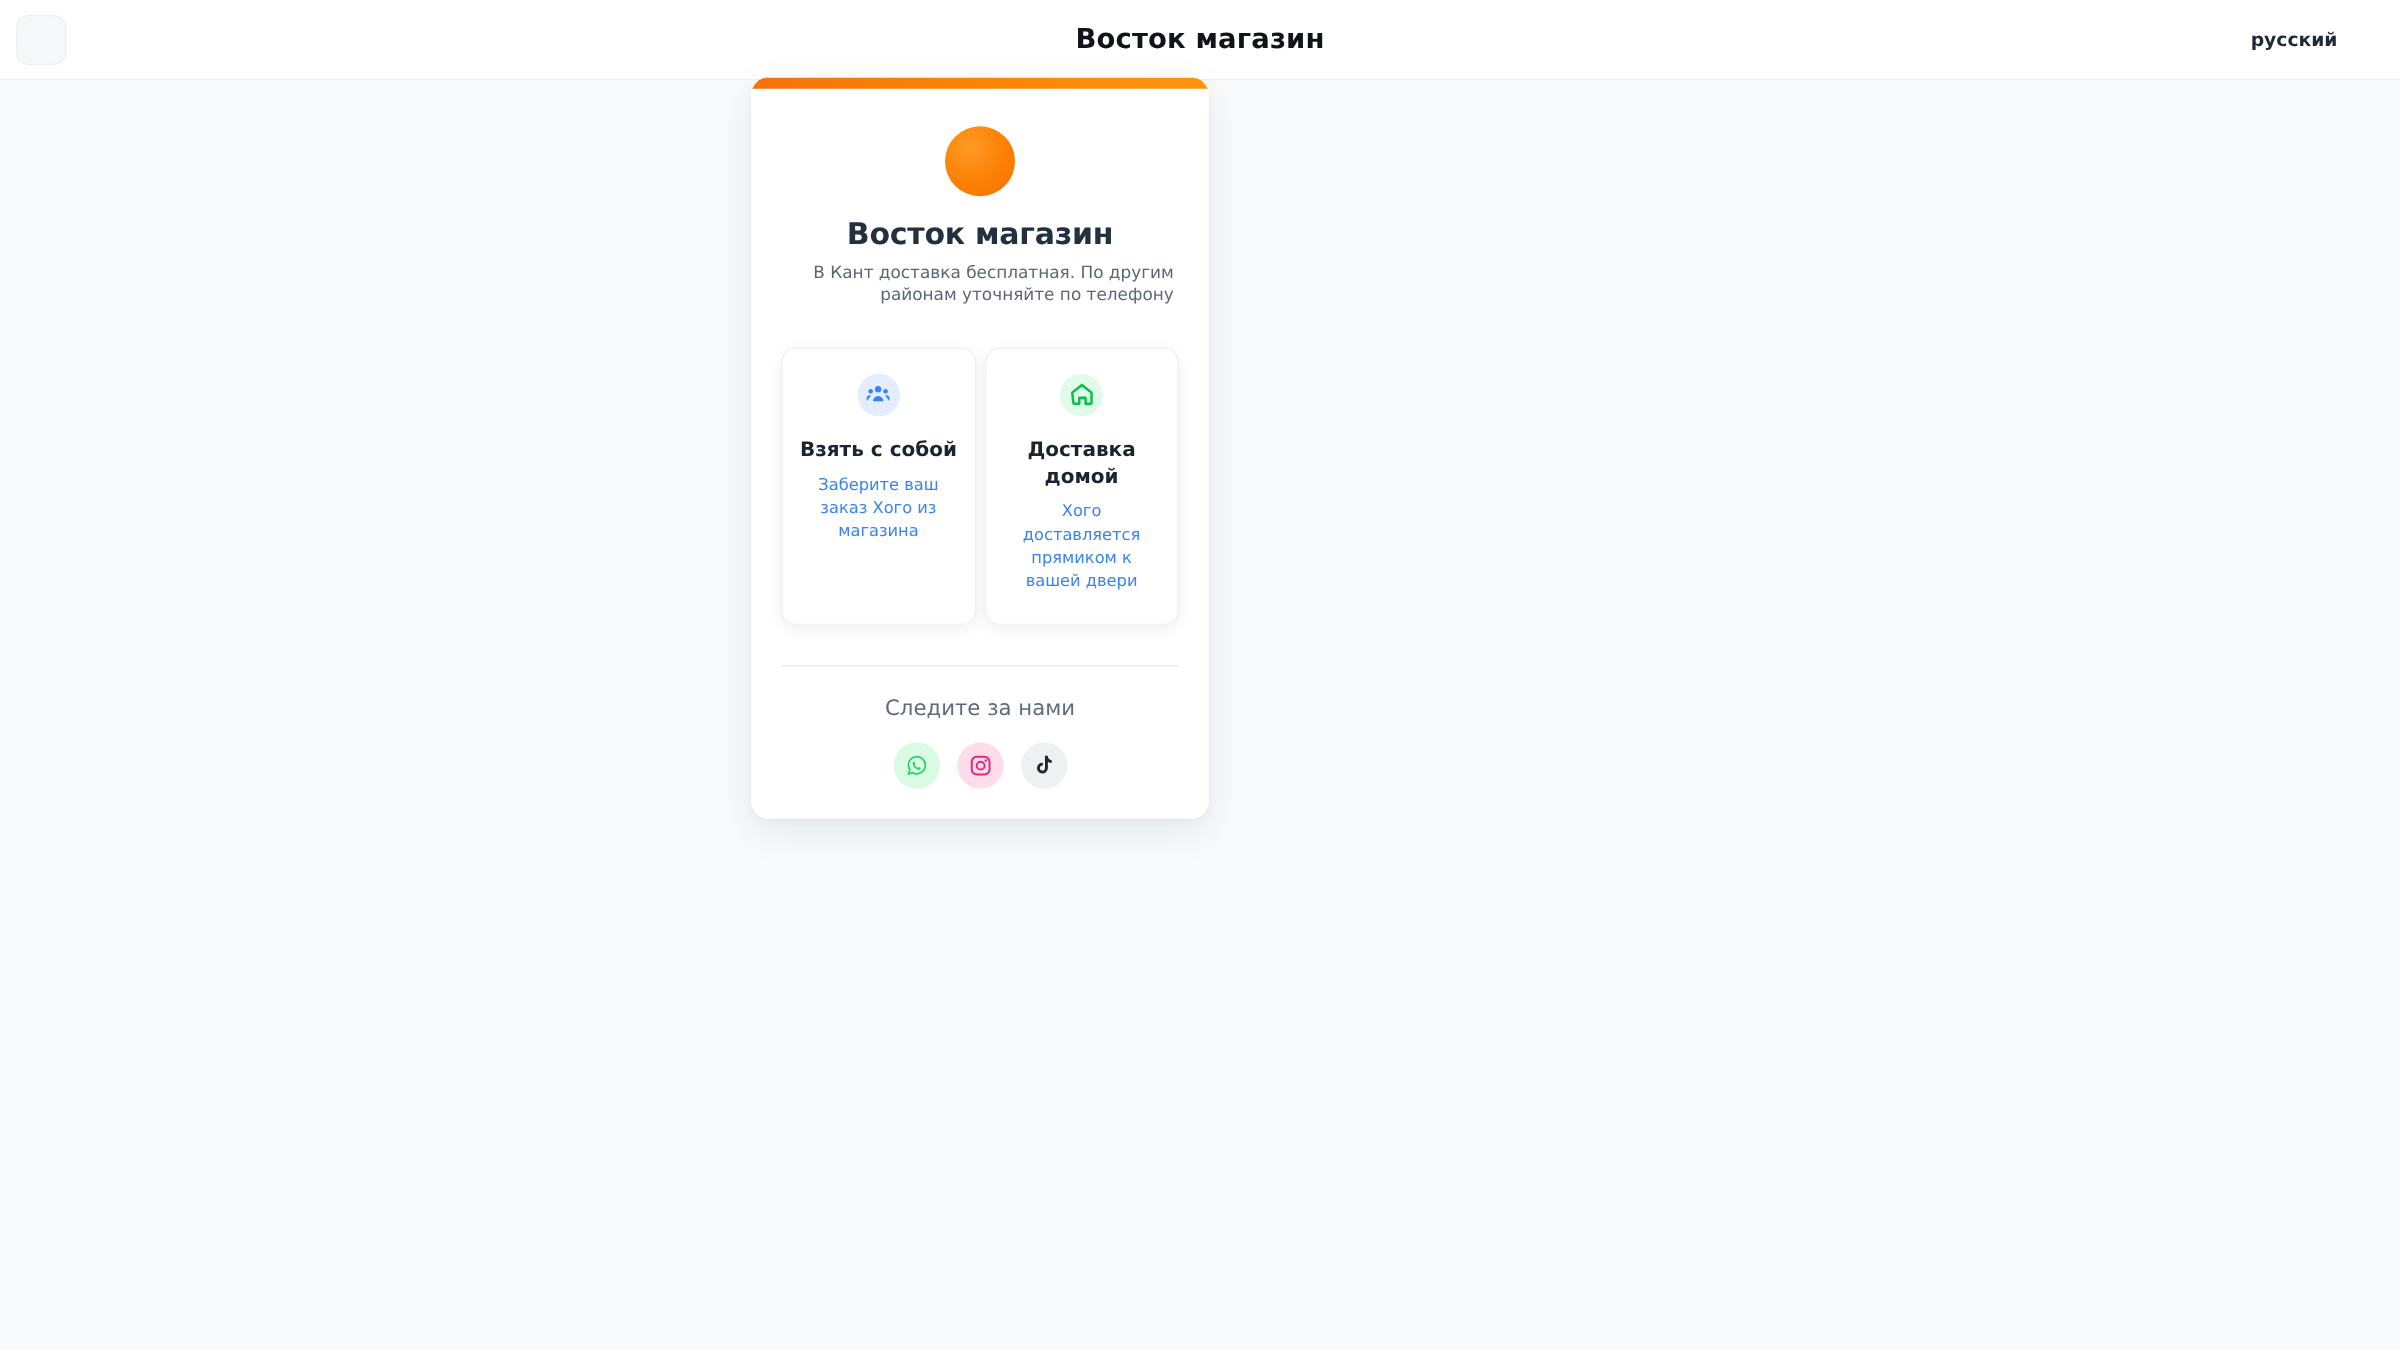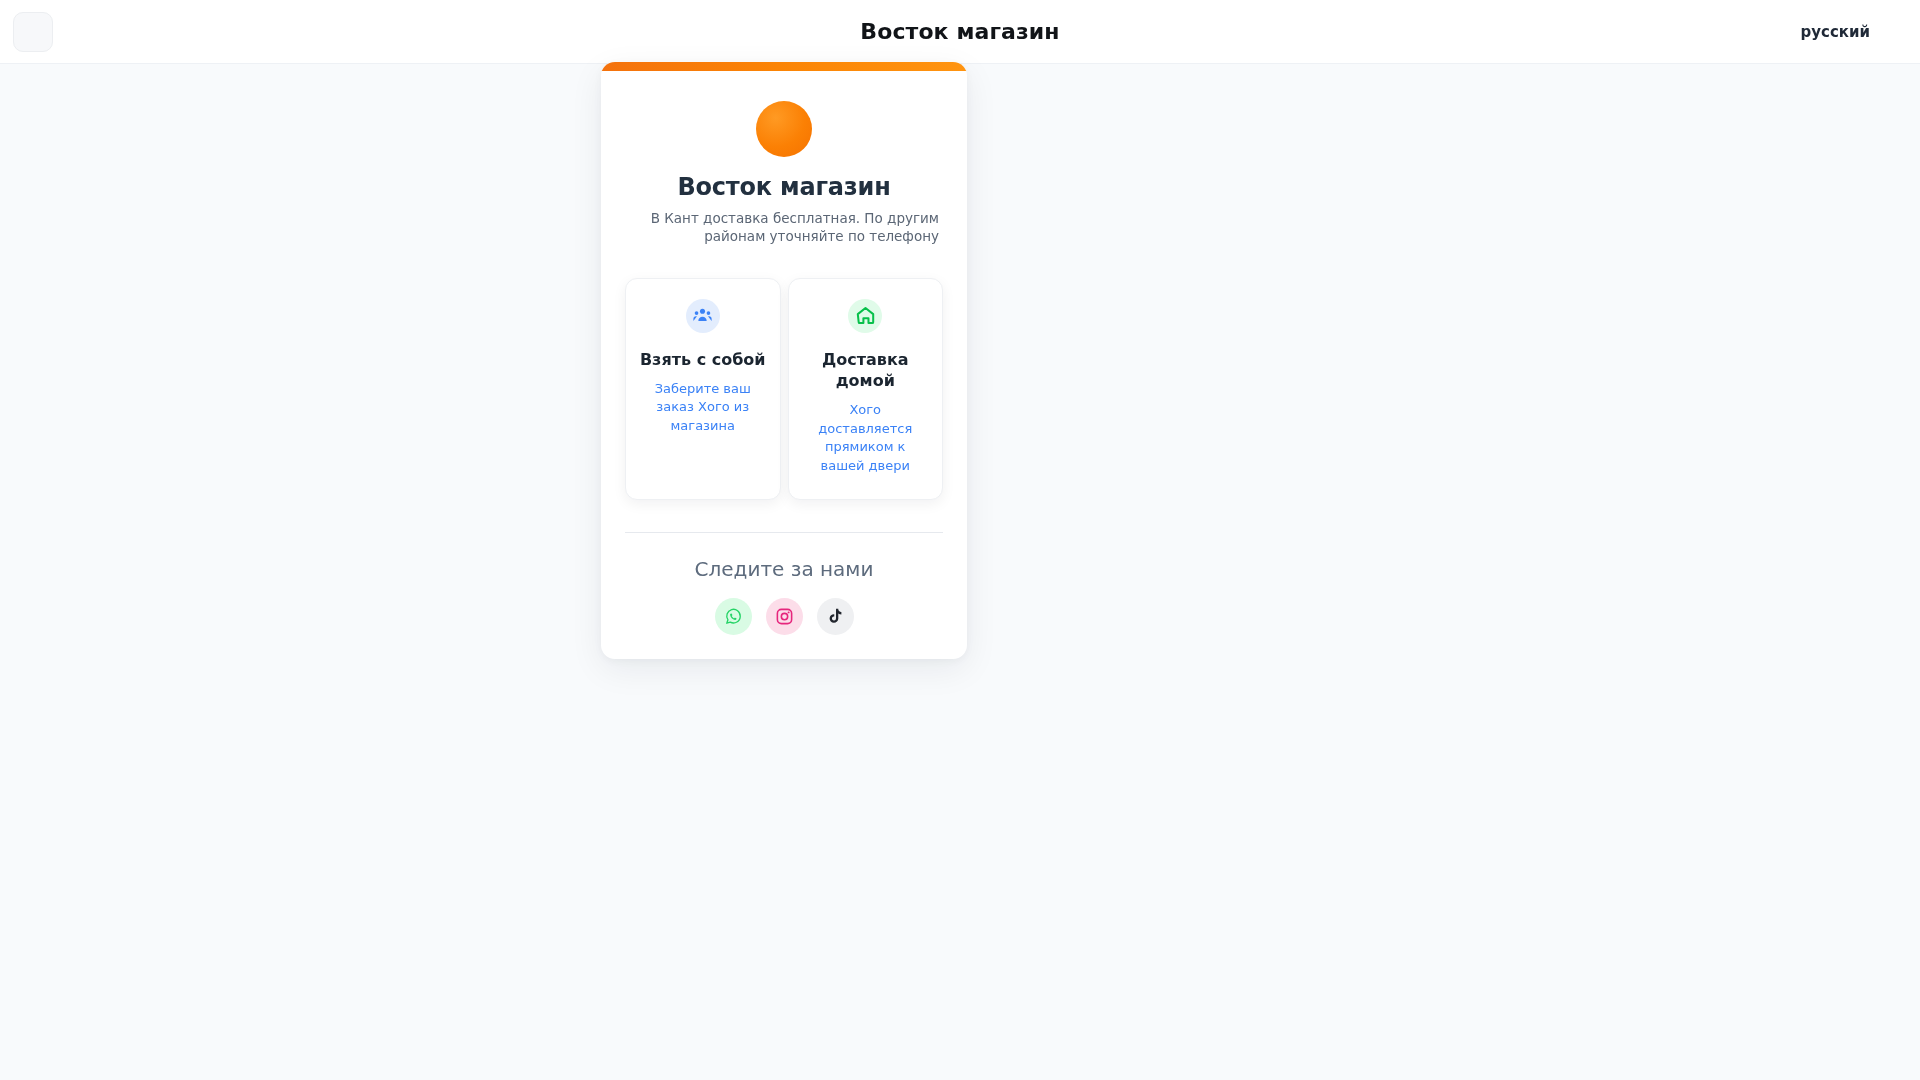--- a/index.html
+++ b/index.html
@@ -166,21 +166,21 @@
 
   
   .divider {
     height: 1px;
     background: #e6e9ee;
     margin: 32px 0 0 0;
   }
 
   .follow-label {
     text-align: center;
-    font-size: 20px;
+    font-size: 17px;
     color: #5d6b7d;
     margin-top: 24px;
   }
 
   .social-row {
     display: flex;
     justify-content: center;
     gap: 14px;
     margin-top: 17px;
   }

